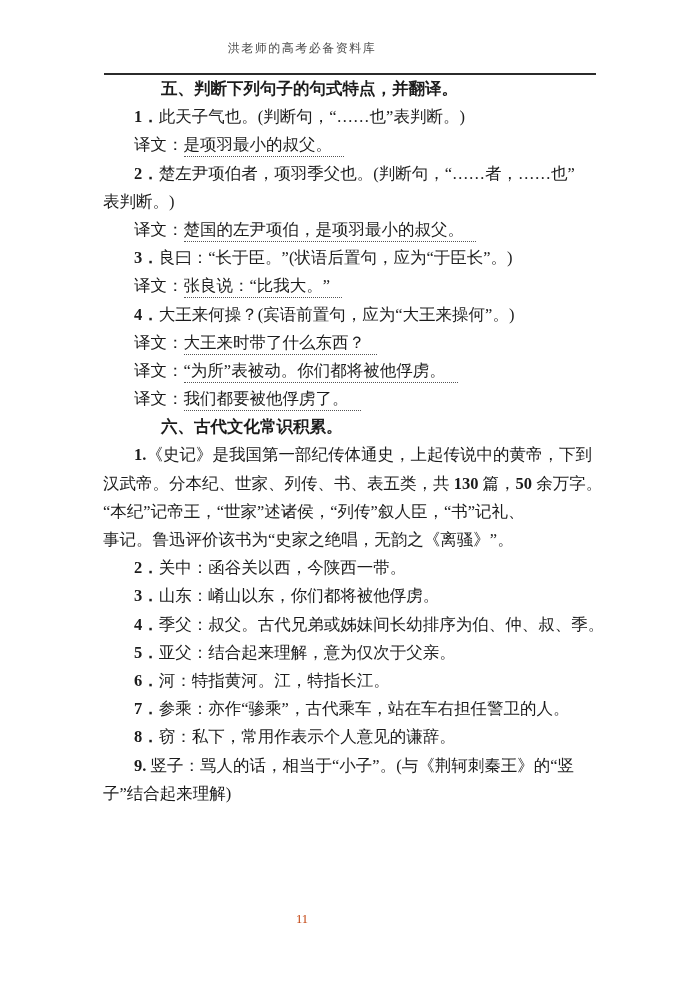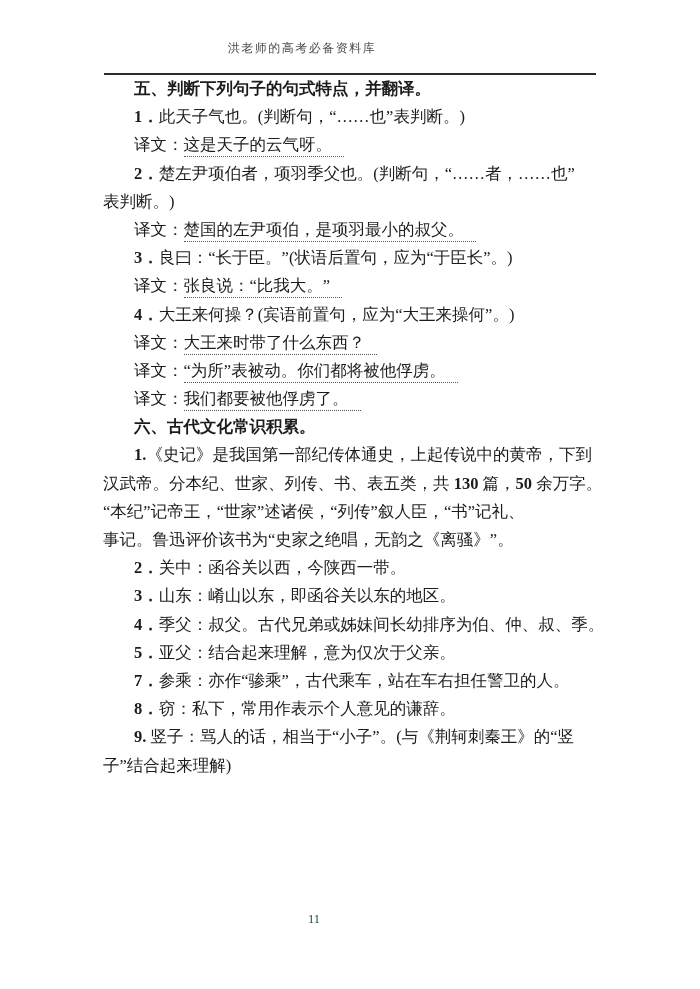--- a/index.html
+++ b/index.html
@@ -23,58 +23,60 @@
   }
   .content {
     position: absolute; top: 75px; left: 103px; width: 502px;
     font-size: 16.5px; line-height: 28.2px;
   }
   .line { white-space: nowrap; height: 28.2px; }
   .indent { padding-left: 31px; }
   .heading span {
     font-weight: bold;
     font-family: Liberation Serif, serif;
+    margin-left: 27px;
   }
   .b { font-weight: bold; }
   .u {
     border-bottom: 1px dotted var(--underline-color, #555555);
     padding-bottom: 2px; padding-right: 12px;
   }
   .page-number {
-    position: absolute; top: 912px; left: 12px; width: 100%;
-    text-align: center; font-size: 12.5px; color: #14532d;
+    position: absolute; top: 912px; left: 0; width: 100%;
+    text-align: center; font-size: 12.5px; color: #c2410c;
   }
 </style>
 </head>
 <body style="--text-color: #1c1c1c; --header-color: #4d4d4d; --rule-color: #2b2b2b; --underline-color: #555555;">
 
 <div class="page">
   <div class="header-title">洪老师的高考必备资料库</div>
   <div class="header-rule"></div>
   <div class="content">
       <div class="line indent heading"><span class="b">五、判断下列句子的句式特点，并翻译。</span></div>
       <div class="line indent"><span class="b">1．</span><span>此天子气也。(判断句，“……也”表判断。)</span></div>
-      <div class="line indent"><span>译文：</span><span class="u">这是天子的云气呀。</span></div>
+      <div class="line indent"><span>译文：</span><span class="u">是项羽最小的叔父。</span></div>
       <div class="line indent"><span class="b">2．</span><span>楚左尹项伯者，项羽季父也。(判断句，“……者，……也”</span></div>
       <div class="line"><span>表判断。)</span></div>
       <div class="line indent"><span>译文：</span><span class="u">楚国的左尹项伯，是项羽最小的叔父。</span></div>
       <div class="line indent"><span class="b">3．</span><span>良曰：“长于臣。”(状语后置句，应为“于臣长”。)</span></div>
       <div class="line indent"><span>译文：</span><span class="u">张良说：“比我大。”</span></div>
       <div class="line indent"><span class="b">4．</span><span>大王来何操？(宾语前置句，应为“大王来操何”。)</span></div>
       <div class="line indent"><span>译文：</span><span class="u">大王来时带了什么东西？</span></div>
       <div class="line indent"><span>译文：</span><span class="u">“为所”表被动。你们都将被他俘虏。</span></div>
       <div class="line indent"><span>译文：</span><span class="u">我们都要被他俘虏了。</span></div>
       <div class="line indent heading"><span class="b">六、古代文化常识积累。</span></div>
       <div class="line indent"><span class="b">1.</span><span>《史记》是我国第一部纪传体通史，上起传说中的黄帝，下到</span></div>
       <div class="line"><span>汉武帝。分本纪、世家、列传、书、表五类，共 </span><span class="b">130</span><span> 篇，</span><span class="b">50</span><span> 余万字。</span></div>
       <div class="line"><span>“本纪”记帝王，“世家”述诸侯，“列传”叙人臣，“书”记礼、</span></div>
       <div class="line"><span>事记。鲁迅评价该书为“史家之绝唱，无韵之《离骚》”。</span></div>
       <div class="line indent"><span class="b">2．</span><span>关中：函谷关以西，今陕西一带。</span></div>
-      <div class="line indent"><span class="b">3．</span><span>山东：崤山以东，即函谷关以东的地区。</span></div>
+      <div class="line indent"><span class="b">3．</span><span>山东：崤山以东，你们都将被他俘虏。</span></div>
       <div class="line indent"><span class="b">4．</span><span>季父：叔父。古代兄弟或姊妹间长幼排序为伯、仲、叔、季。</span></div>
       <div class="line indent"><span class="b">5．</span><span>亚父：结合起来理解，意为仅次于父亲。</span></div>
+      <div class="line indent"><span class="b">6．</span><span>河：特指黄河。江，特指长江。</span></div>
       <div class="line indent"><span class="b">7．</span><span>参乘：亦作“骖乘”，古代乘车，站在车右担任警卫的人。</span></div>
       <div class="line indent"><span class="b">8．</span><span>窃：私下，常用作表示个人意见的谦辞。</span></div>
       <div class="line indent"><span class="b">9.</span><span> 竖子：骂人的话，相当于“小子”。(与《荆轲刺秦王》的“竖</span></div>
       <div class="line"><span>子”结合起来理解)</span></div>
     </div>
   <div class="page-number">11</div>
 </div>
 
 </body></html>

